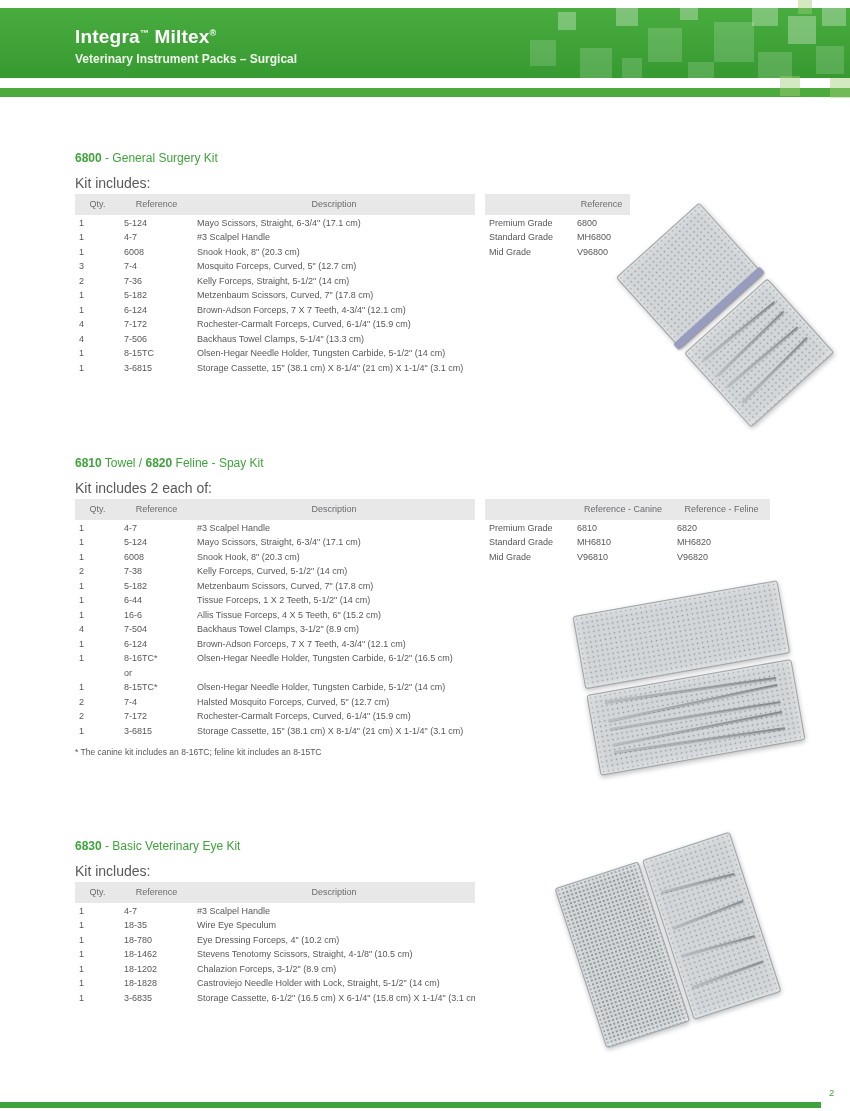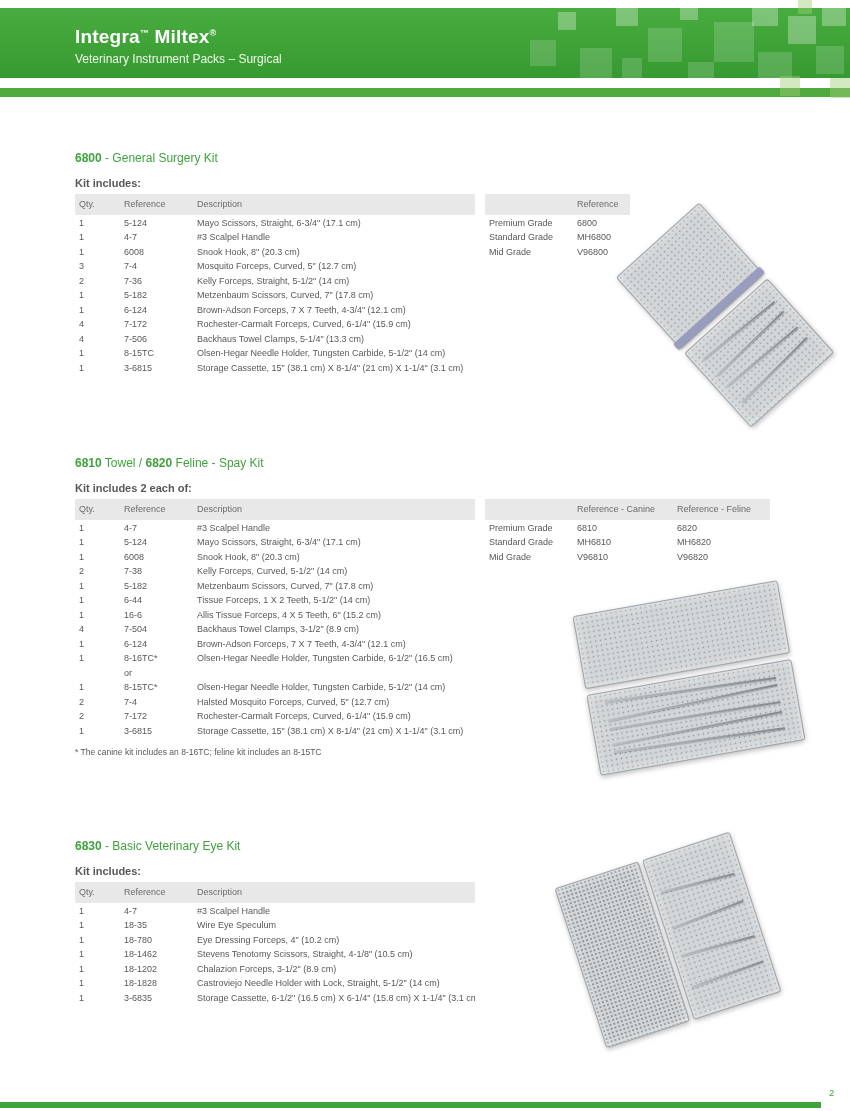--- a/index.html
+++ b/index.html
@@ -21,41 +21,41 @@
     position:absolute; left:0; top:8px; width:850px; height:70px;
     background:linear-gradient(180deg,#48ac3f,#379a31);
   }
   .header-subband {
     position:absolute; left:0; top:88px; width:850px; height:9px;
     background:#4cab3c;
   }
   .header-text { position:absolute; left:75px; top:13px; color:#ffffff; }
   .brand-title { font-size:19px; font-weight:bold; line-height:24px; letter-spacing:0.2px; }
   .brand-title sup { font-size:9px; }
-  .brand-subtitle { font-size:12px; font-weight:normal; color:#eef8ea; margin-top:3px;text-align:right; }
+  .brand-subtitle { font-size:12px; font-weight:bold; color:#eef8ea; margin-top:3px;text-align:right; }
   .mosaic { position:absolute; right:0; top:0; width:320px; height:104px; overflow:hidden; }
   .mosaic i { position:absolute; display:block; }
   .mosaic i.w  { background:rgba(255,255,255,0.16); }
   .mosaic i.w2 { background:rgba(255,255,255,0.30); }
   .mosaic i.g  { background:rgba(160,205,120,0.45); }
 
   
   .section { position:absolute; left:75px; width:775px; }
   #section-1 { top:150px; }
   #section-2 { top:455px; }
   #section-3 { top:838px; }
 
   .section-heading { margin:0; font-size:12px; line-height:16px; font-weight:normal; color:#3fa33c; }
   .section-heading .num { font-weight:bold; }
-  .kit-label { font-size:11px; line-height:11px; color:#57585a; margin:12px 0 5px 0;font-weight:bold; }
+  .kit-label { font-size:14px; line-height:11px; color:#57585a; margin:12px 0 5px 0; }
 
   table { border-collapse:collapse; table-layout:fixed; }
   .kit-table { width:400px; font-size:9px; }
   .kit-table th, .grades-table th {
-    background:#e8e8e9; color:#6a6b6d; font-weight:normal; text-align:left;
+    background:#e8e8e9; color:#6a6b6d; font-weight:normal; text-align:center;
     font-size:9px; line-height:11px; padding:5px 4px;
   }
   .kit-table td, .grades-table td {
     font-size:9px; line-height:10px; padding:2.5px 4px 2px 4px;
     color:#57585a; vertical-align:top; overflow:hidden; white-space:nowrap;
   }
   .grades-wrap { position:absolute; left:410px; top:44px; }
   .grades-table { font-size:9px; }
   .footnote { font-size:8.5px; color:#57585a; margin-top:9px; }
 

